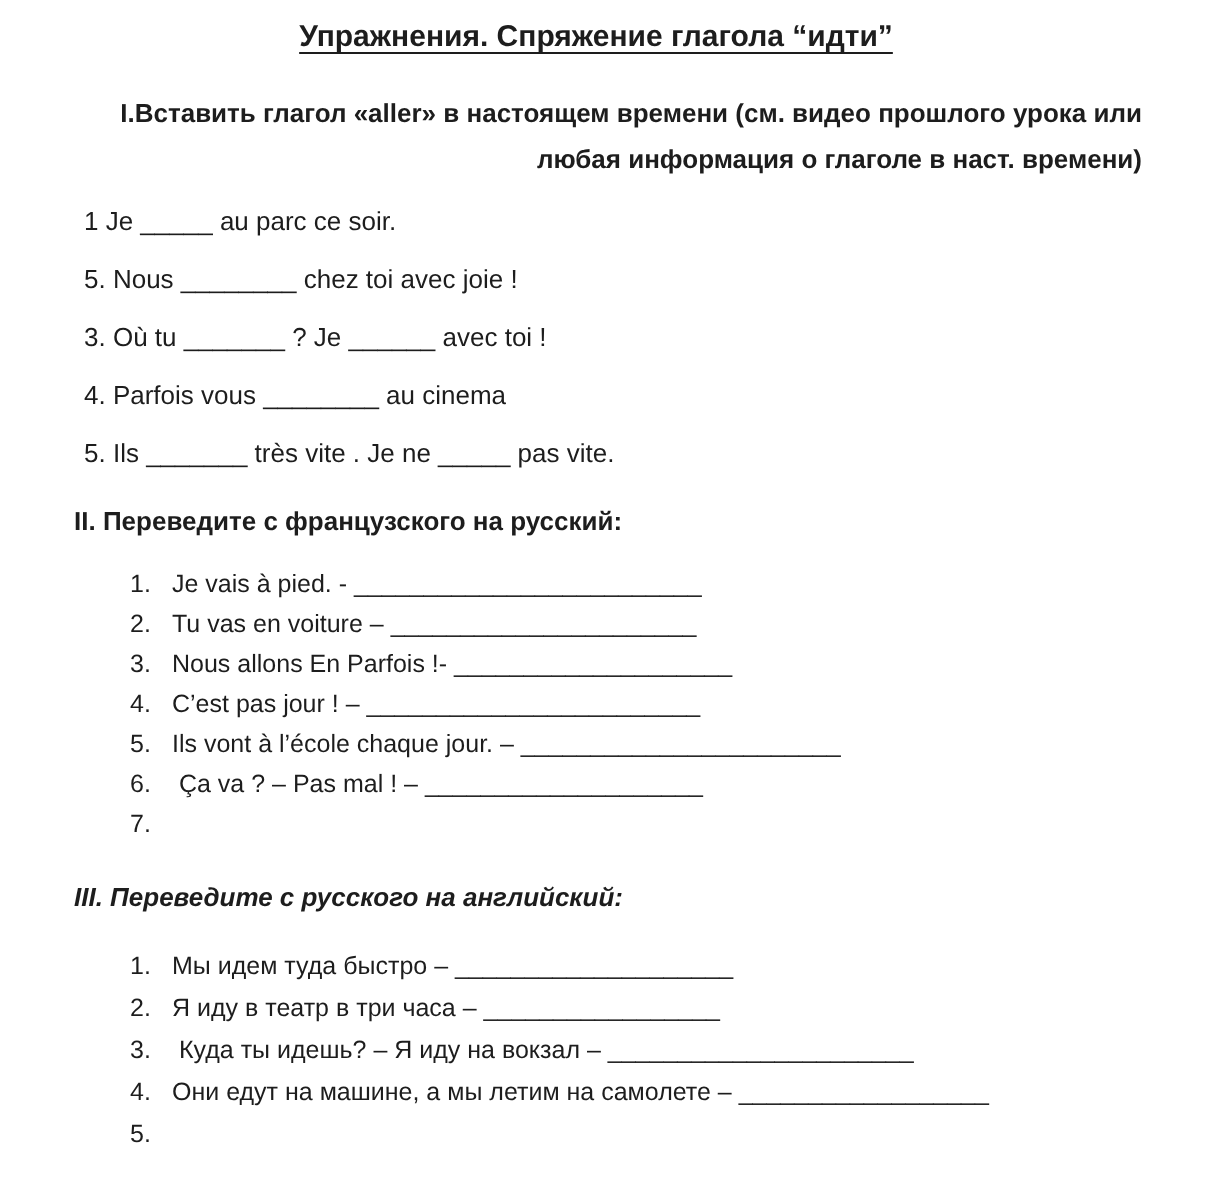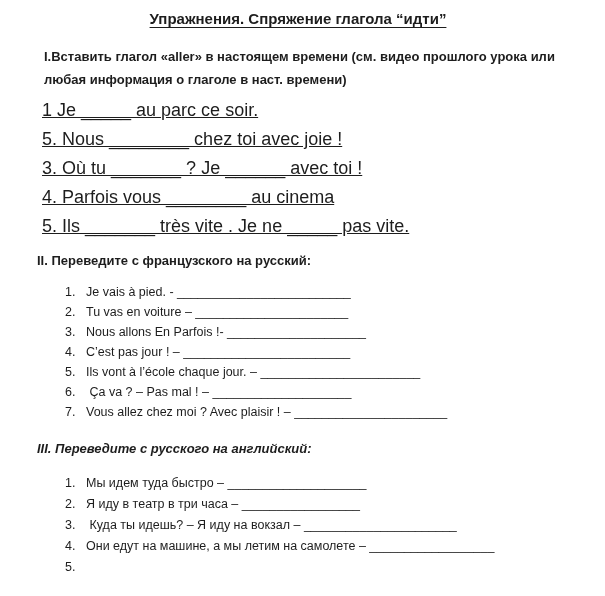--- a/index.html
+++ b/index.html
@@ -31,32 +31,32 @@
   }
   .sec-heading {
     font-weight: bold;
     font-size: 13px;
     white-space: pre-wrap;
   }
   .sec1-heading {
     width: 527px;
     line-height: 23px;
     margin: 17px 0 12px 2px;
+    text-align: right;
   }
   .sec2-heading, .sec3-heading {
     margin: 18px 0 13px -5px;
     line-height: 17px;
   }
   .sec3-heading { margin-bottom: 16px; font-style: italic; }
   .fill-item {
-    font-size: 18px;
+    font-size: 13px;
     line-height: 15px;
     margin: 0 0 14px 0;
     white-space: pre-wrap;
-    text-decoration: underline;
   }
   .tlist {
     margin-left: 23px;
   }
   .trow {
     display: flex;
     font-size: 12.5px;
     line-height: 20px;
   }
   .trow3 { line-height: 21px; }
@@ -106,21 +106,20 @@
       <div class="trow">
         <span class="num">5.</span>
         <span class="txt">Ils vont à l’école chaque jour. – _______________________</span>
       </div>
       <div class="trow">
         <span class="num">6.</span>
         <span class="txt"> Ça va ? – Pas mal ! – ____________________</span>
       </div>
       <div class="trow">
         <span class="num">7.</span>
-        <span class="txt">Vous allez chez moi ? Avec plaisir ! – ______________________</span>
       </div>
     </div>
   </div>
 
   <div>
     <div class="sec-heading sec3-heading">III. Переведите с русского на английский:</div>
     <div class="tlist">
       <div class="trow trow3">
         <span class="num">1.</span>
         <span class="txt">Мы идем туда быстро – ____________________</span>

